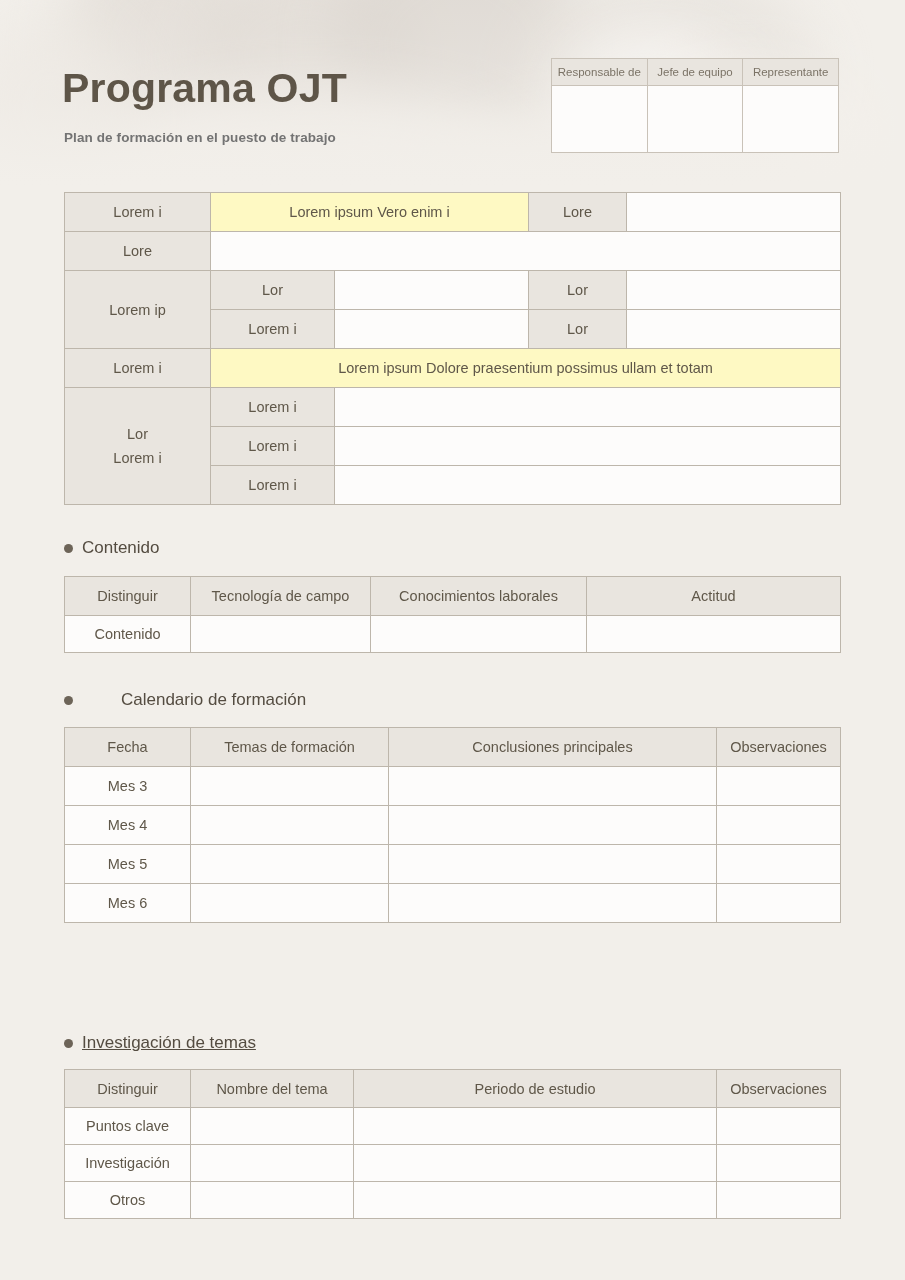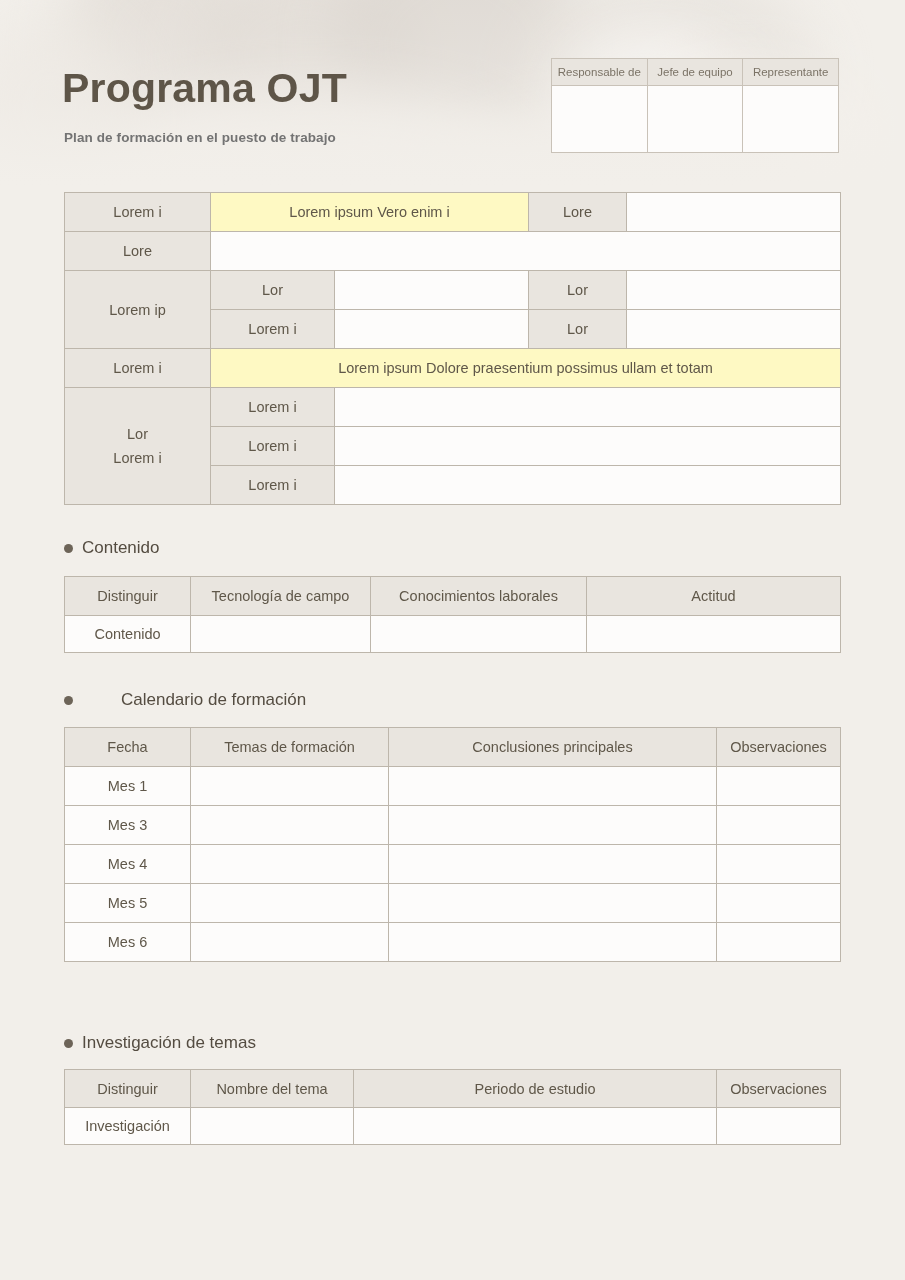--- a/index.html
+++ b/index.html
@@ -144,21 +144,21 @@
   .bullet {
     width: 9px;
     height: 9px;
     border-radius: 50%;
     background: #6d6458;
     display: inline-block;
     flex: 0 0 auto;
   }
   #head-objetivos  { top: 538px; }
   #head-calendario { top: 690px; gap: 48px; }
-  #head-investigacion { top: 1033px; }
+  #head-investigacion { top: 1033px; text-decoration: underline; }
 
   
   #objetivos-table { top: 576px; }
   #objetivos-table th { height: 38px; background: #e9e5df; }
   #objetivos-table td { height: 36px; background: #fdfcfb; }
 
   
   #calendario-table { top: 727px; }
   #calendario-table th { height: 38px; background: #e9e5df; text-align: center; }
   #calendario-table td { height: 38px; background: #fdfcfb; }
@@ -306,26 +306,20 @@
     <col style="width:124px">
   </colgroup>
   <tbody>
       <tr>
     <th>Fecha</th>
     <th>Temas de formación</th>
     <th>Conclusiones principales</th>
     <th>Observaciones</th>
   </tr>
   <tr>
-    <td>Mes 1</td>
-    <td></td>
-    <td></td>
-    <td></td>
-  </tr>
-  <tr>
     <td>Mes 3</td>
     <td></td>
     <td></td>
     <td></td>
   </tr>
   <tr>
     <td>Mes 4</td>
     <td></td>
     <td></td>
     <td></td>
@@ -358,19 +352,31 @@
     <col style="width:124px">
   </colgroup>
   <tbody>
       <tr>
     <th>Distinguir</th>
     <th>Nombre del tema</th>
     <th>Periodo de estudio</th>
     <th>Observaciones</th>
   </tr>
   <tr>
+    <td>Puntos clave</td>
+    <td></td>
+    <td></td>
+    <td></td>
+  </tr>
+  <tr>
     <td>Investigación</td>
     <td></td>
     <td></td>
     <td></td>
   </tr>
+  <tr>
+    <td>Otros</td>
+    <td></td>
+    <td></td>
+    <td></td>
+  </tr>
 </tbody>
   </table>
 
 </body></html>

